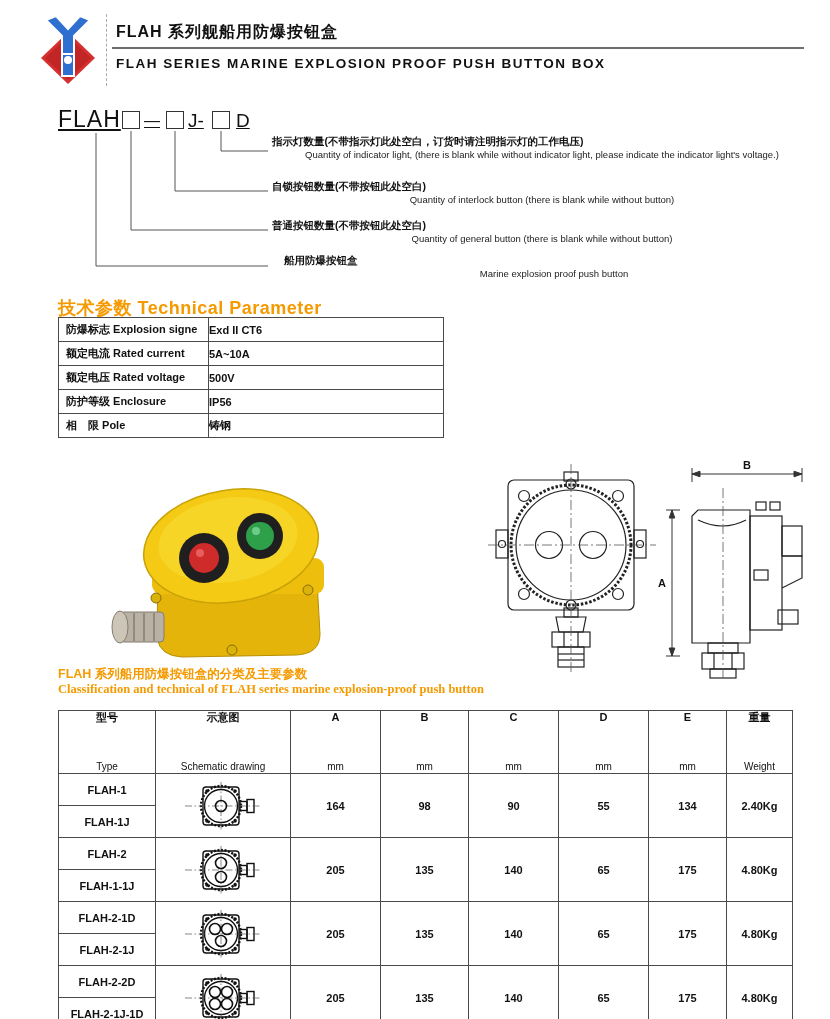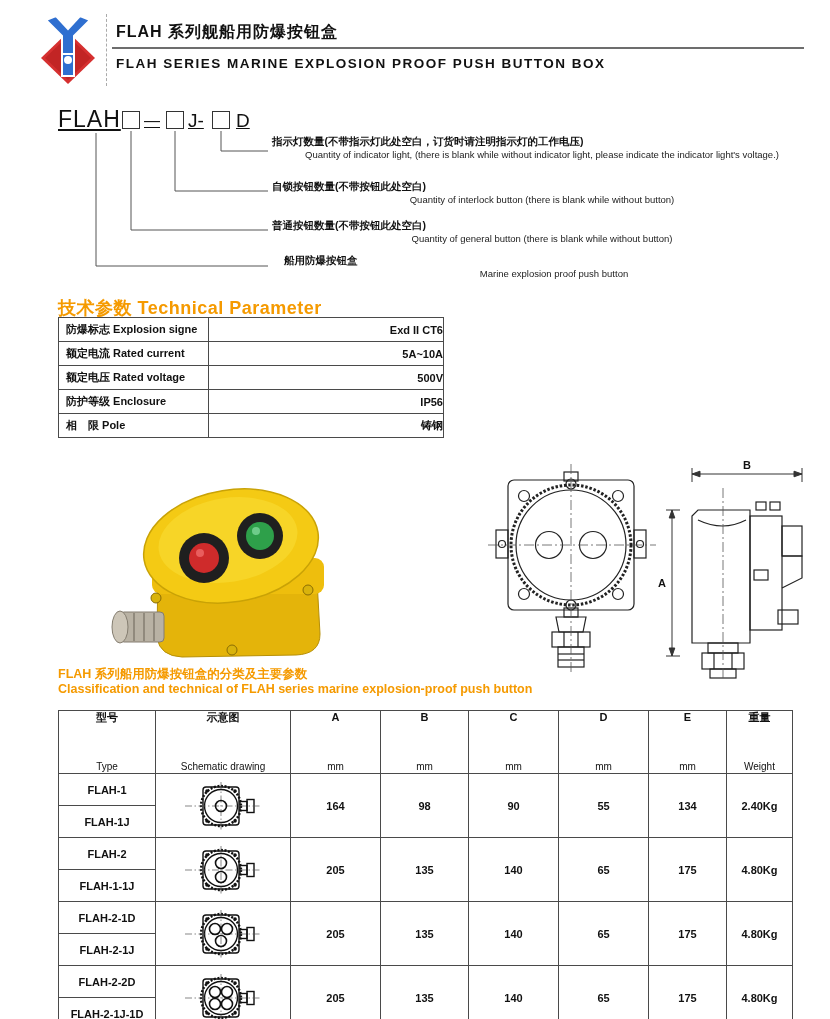--- a/index.html
+++ b/index.html
@@ -23,28 +23,28 @@
   .mc-d { left:236px; top:110px; font-size:19px; font-weight:400; }
   .callout { position:absolute; width:540px; line-height:1.3; }
   .c-cn { font-size:10.5px; font-weight:600; color:#111; }
   .c-en { font-size:9.5px; font-weight:400; color:#222;text-align:center; }
 
   
   .h-orange { color:#f59a00; font-weight:700; }
   .tp-heading { position:absolute; left:58px; top:296px; font-size:18px; letter-spacing:0.5px; }
   .cls-heading { position:absolute; left:58px; top:667px; line-height:1.22; }
   .cls-heading .l1 { font-size:12.5px; }
-  .cls-heading .l2 { font-size:12.5px; }
+  .cls-heading .l2 { font-size:12.5px;font-family:Liberation Serif, serif; }
 
   
   table { border-collapse:collapse; }
   .tp-table { position:absolute; left:58px; top:317px; width:386px; table-layout:fixed; }
   .tp-table td { border:1px solid #4a4a4a; height:24px; font-size:11px; font-weight:600; color:#111; }
   .tp-table td.lbl { width:150px; padding-left:7px; text-align:left; }
-  .tp-table td.val { text-align:right;padding-left:20px; }
+  .tp-table td.val { text-align:left; }
 
   
   .cls-table { position:absolute; left:58px; top:710px; width:734px; table-layout:fixed; }
   .cls-table th, .cls-table td { border:1px solid #4a4a4a; color:#111; }
   .cls-table th { height:40px; font-size:11px; font-weight:700; line-height:1.25; }
   .cls-table th .sub { font-weight:400; font-size:10px;margin-top:36px; }
   .cls-table td { height:32px; text-align:center; font-size:11px; font-weight:600; }
   .cls-table td.type { font-weight:700; }
   .cls-table td.schem { padding:0; }
   .schem svg { display:block; margin:0 auto; }

